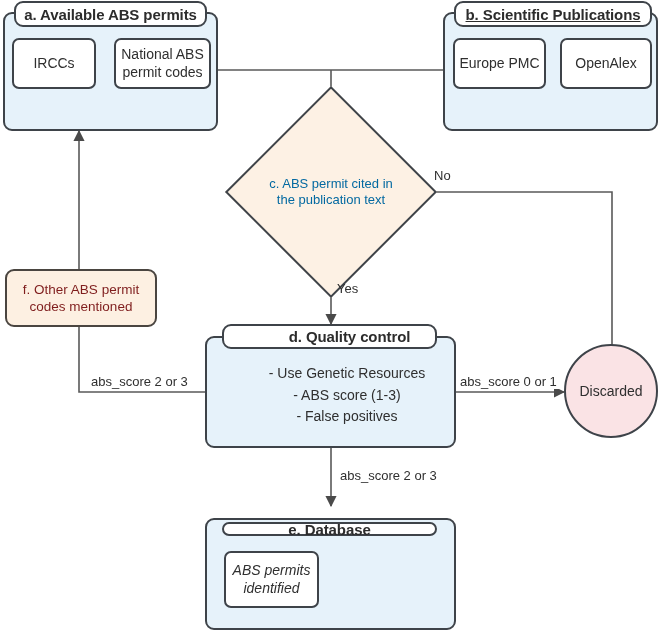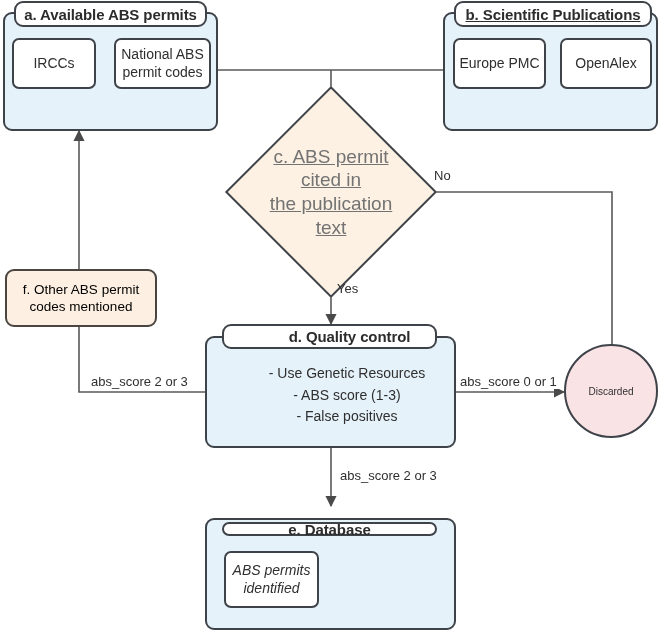--- a/index.html
+++ b/index.html
@@ -80,54 +80,53 @@
   }
   .diamond-label {
     position: absolute;
     left: 0; top: 0;
     width: 100%;
     height: 100%;
     display: flex;
     align-items: center;
     justify-content: center;
     text-align: center;
-    font-size: 19px;
+    font-size: 13px;
     line-height: 1.25;
-    color: #737373;
+    color: #0369a1;
     z-index: 1;
-    text-decoration: underline;
   }
   
   .note-box {
     position: absolute;
     background: #fdf0e2;
     border: 2px solid #4a4540;
     border-radius: 9px;
     box-sizing: border-box;
     display: flex;
     align-items: center;
     justify-content: center;
     text-align: center;
     font-size: 13.5px;
     line-height: 1.28;
-    color: #000000;
+    color: #7f1d1d;
     z-index: 2;
     padding: 19px 6px;
   }
   
   .circle-node {
     position: absolute;
     background: #fae3e5;
     border: 2px solid #3e4349;
     border-radius: 50%;
     box-sizing: border-box;
     display: flex;
     align-items: center;
     justify-content: center;
-    font-size: 10px;
+    font-size: 14px;
     color: #2f2f2f;
     z-index: 2;
   }
   
   .bullets {
     position: absolute;
     z-index: 2;
     font-size: 14px;
     line-height: 1.55;
     color: #2f2f2f;

